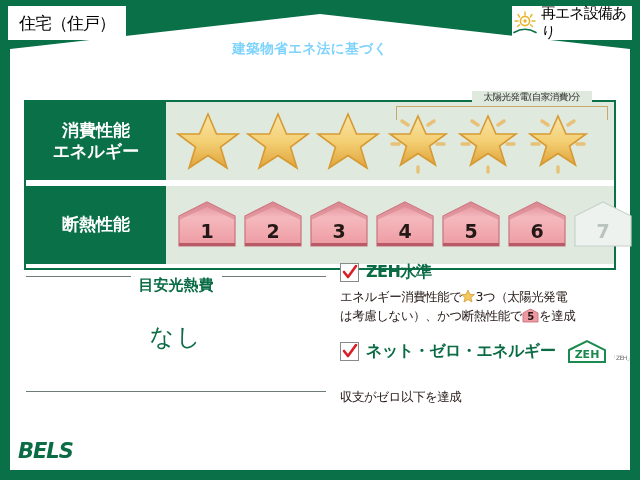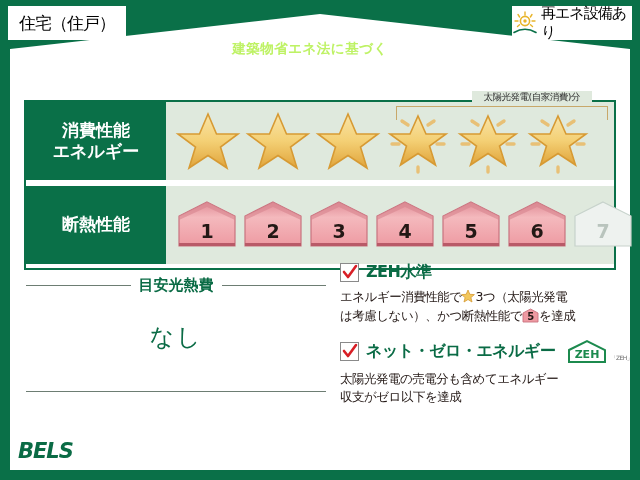--- a/index.html
+++ b/index.html
@@ -20,21 +20,21 @@
   .sun-icon{width:26px;height:24px;flex:0 0 26px;}
 
   
   .house{
     position:absolute;left:10px;top:14px;width:620px;height:456px;
     background:#ffffff;
     clip-path:polygon(0 35px, 310px 0, 620px 35px, 620px 456px, 0 456px);
     z-index:1;
   }
   .titlewrap{position:absolute;left:0;top:40px;width:620px;text-align:center;z-index:3;}
-  .title-sub{font-size:13.5px;font-weight:bold;color:#bef264;letter-spacing:.5px;}
+  .title-sub{font-size:13.5px;font-weight:bold;color:#7dd3fc;letter-spacing:.5px;}
   .title-main{font-size:26px;font-weight:bold;color:#ffffff;letter-spacing:1px;margin-top:12px;}
 
   
   .frame{
     position:absolute;left:24px;top:100px;width:592px;height:170px;
     border:2px solid #0a7048;background:#ffffff;z-index:3;box-sizing:border-box;
   }
   .row{display:flex;align-items:stretch;height:78px;}
   .row-label{
     width:140px;flex:0 0 140px;background:#0a7048;color:#ffffff;
@@ -63,21 +63,21 @@
   .grade{width:62px;height:50px;position:relative;flex:0 0 62px;}
   .grade svg{position:absolute;inset:0;}
   .grade span{
     position:absolute;inset:0;display:flex;align-items:center;justify-content:center;
     padding-top:12px;box-sizing:border-box;font-weight:bold;font-size:19px;color:#231815;
   }
   .grade.off span{color:#b9c4bd;}
 
   
   .cost{position:absolute;left:26px;top:276px;width:300px;z-index:3;}
-  .cost-head{display:flex;align-items:center;gap:8px;}
+  .cost-head{display:flex;align-items:flex-start;gap:8px;}
   .cost-line{flex:1;height:1px;background:#6d7d73;}
   .cost-title{font-size:15px;font-weight:bold;color:#0a6b45;white-space:nowrap;}
   .cost-value{text-align:center;font-size:24px;color:#0a6b45;margin-top:26px;letter-spacing:2px;}
   .cost-rule{margin-top:38px;height:1px;background:#6d7d73;}
 
   
   .zeh{position:absolute;left:340px;top:262px;width:268px;z-index:3;}
   .zeh-head{display:flex;align-items:center;gap:7px;}
   .checkbox{
     width:19px;height:19px;flex:0 0 19px;border:1.5px solid #8a8a8a;background:#fff;
@@ -347,21 +347,21 @@
       <span class="zeh-title">ネット・ゼロ・エネルギー</span>
       <span class="zeh-logo">
         <svg viewBox="0 0 44 26" width="44" height="26">
           <path d="M4,11 L22,2 L40,11 L40,23 L4,23 Z" fill="#ffffff" stroke="#1c8a4e" stroke-width="2"></path>
           <text x="22" y="19" text-anchor="middle" font-family="DejaVu Sans, sans-serif" font-size="11" font-weight="bold" fill="#1c8a4e">ZEH</text>
         </svg>
         <span class="zeh-logo-sub">「ZEH」</span>
       </span>
     </div>
     <div class="zeh-desc">
-      <span>太陽光発電の売電分も含めてエネルギー</span><br><span>収支がゼロ以下を達成</span>
+      <br><span>収支がゼロ以下を達成</span>
     </div>
   </div>
 </div>
 
 <div class="footer">
   <div class="bels">
     <span class="bels-en">BELS</span>
   </div>
   <div class="bels-no">
     <div>0285213 - 01</div>

